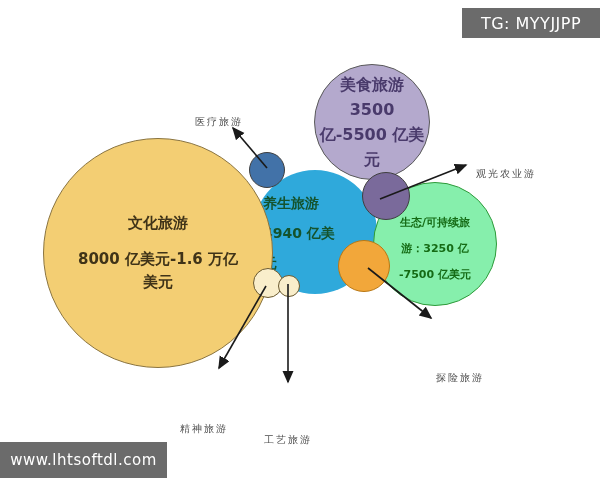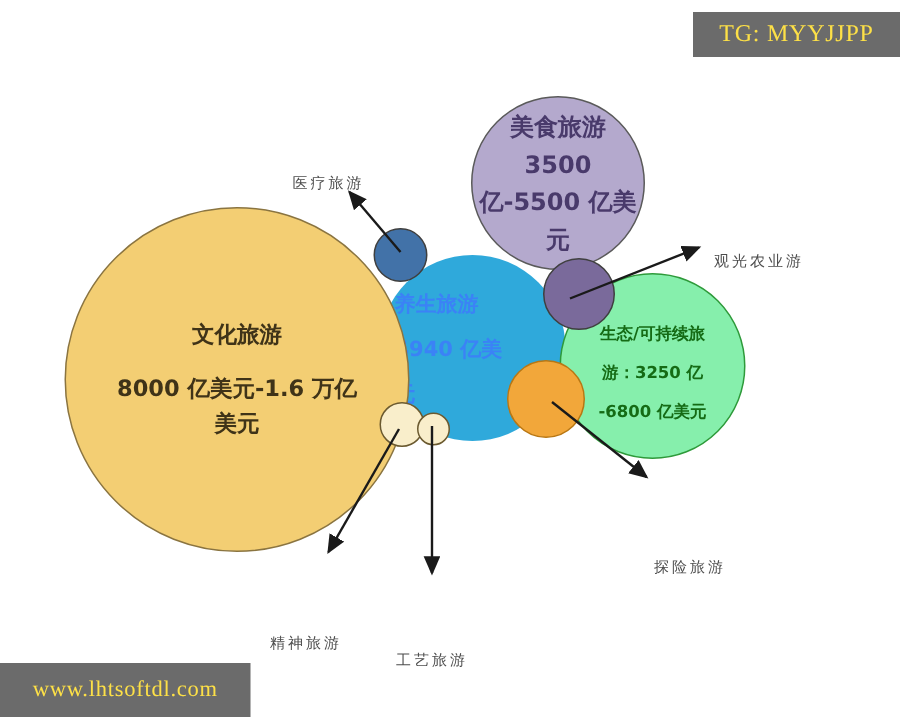--- a/index.html
+++ b/index.html
@@ -11,26 +11,25 @@
     width: 600px;
     height: 480px;
     background: #ffffff;
     overflow: hidden;
   }
 
   
   .badge {
     position: absolute;
     background: #6b6b6b;
-    color: #fde047;
+    color: #ffffff;
     display: flex;
     align-items: center;
     justify-content: center;
     letter-spacing: 0.5px;
-    font-family: Liberation Serif, serif;
   }
   .badge-top { right: 0; top: 8px; width: 138px; height: 30px; font-size: 16px; }
   .badge-bottom { left: 0; top: 442px; width: 167px; height: 36px; font-size: 15px; }
 
   
   .circle {
     position: absolute;
     border-radius: 50%;
     display: flex;
     flex-direction: column;
@@ -55,21 +54,21 @@
   .c-spiritual-node   { left: 253px; top: 268px; width: 30px; height: 30px; background: #f9eecb; border: 1.5px solid #6b5a30; z-index: 5; }
   .c-craft-node       { left: 278px; top: 275px; width: 22px; height: 22px; background: #f9eecb; border: 1.5px solid #6b5a30; z-index: 5; }
 
   .c-cultural .gap { margin-bottom: 13px; }
 
   .wellness-text {
     position: absolute;
     left: 263px; top: 188px;
     width: 108px;
     z-index: 2;
-    color: #3b82f6;
+    color: #14532d;
     font-size: 14px;
     font-weight: bold;
     line-height: 30px;
     text-align: left;
   }
 
   
   .seg-label {
     position: absolute;
     color: #4d4d4d;
@@ -101,21 +100,21 @@
   <div class="circle c-wellness"></div>
   <div class="wellness-text">
     <div>养生旅游</div>
     <div>4940 亿美</div>
     <div>元</div>
   </div>
 
   <div class="circle c-eco">
     <div>生态/可持续旅</div>
     <div>游：3250 亿</div>
-    <div>-6800 亿美元</div>
+    <div>-7500 亿美元</div>
   </div>
 
   <div class="circle c-cultural">
     <div class="gap">文化旅游</div>
     <div>8000 亿美元-1.6 万亿</div>
     <div>美元</div>
   </div>
 
   <div class="circle c-food">
     <div>美食旅游 3500</div>

